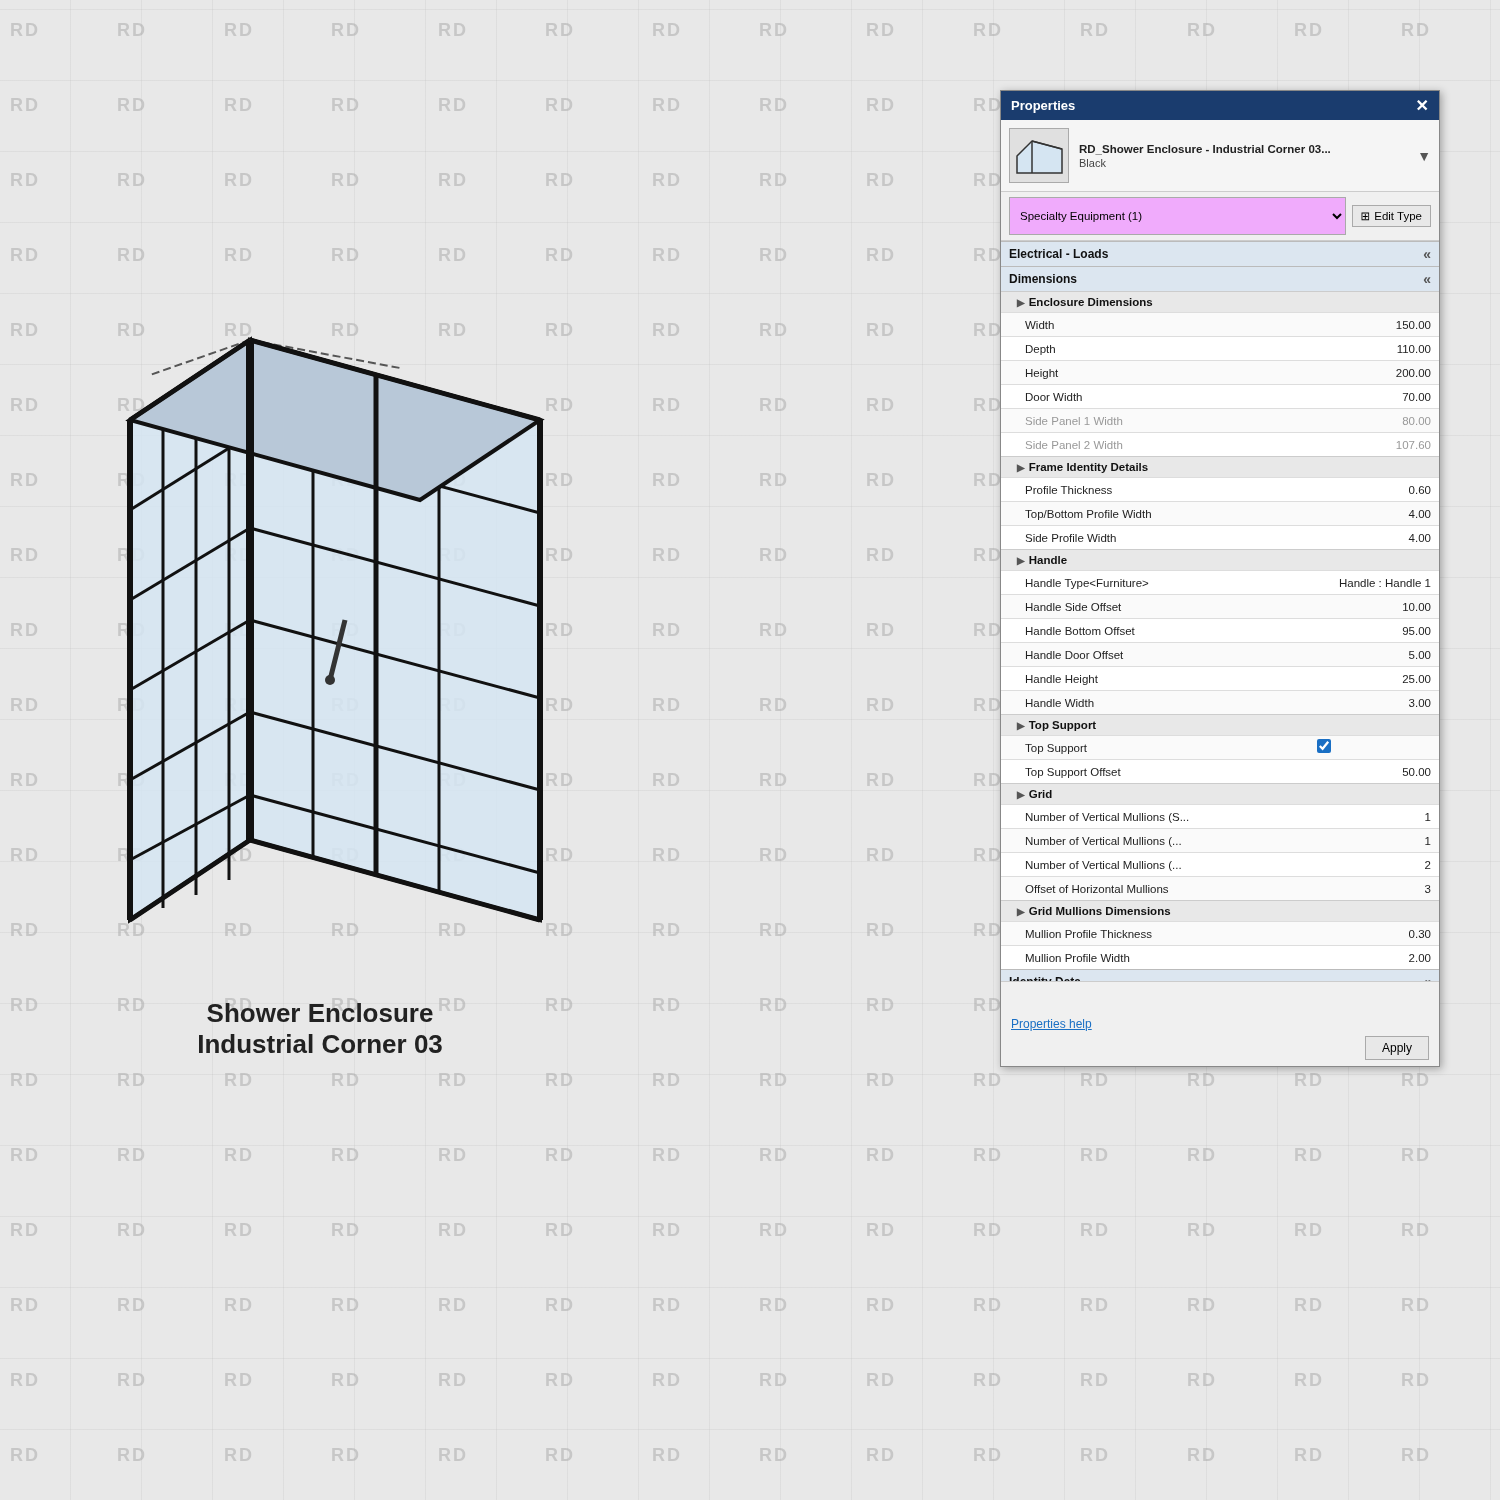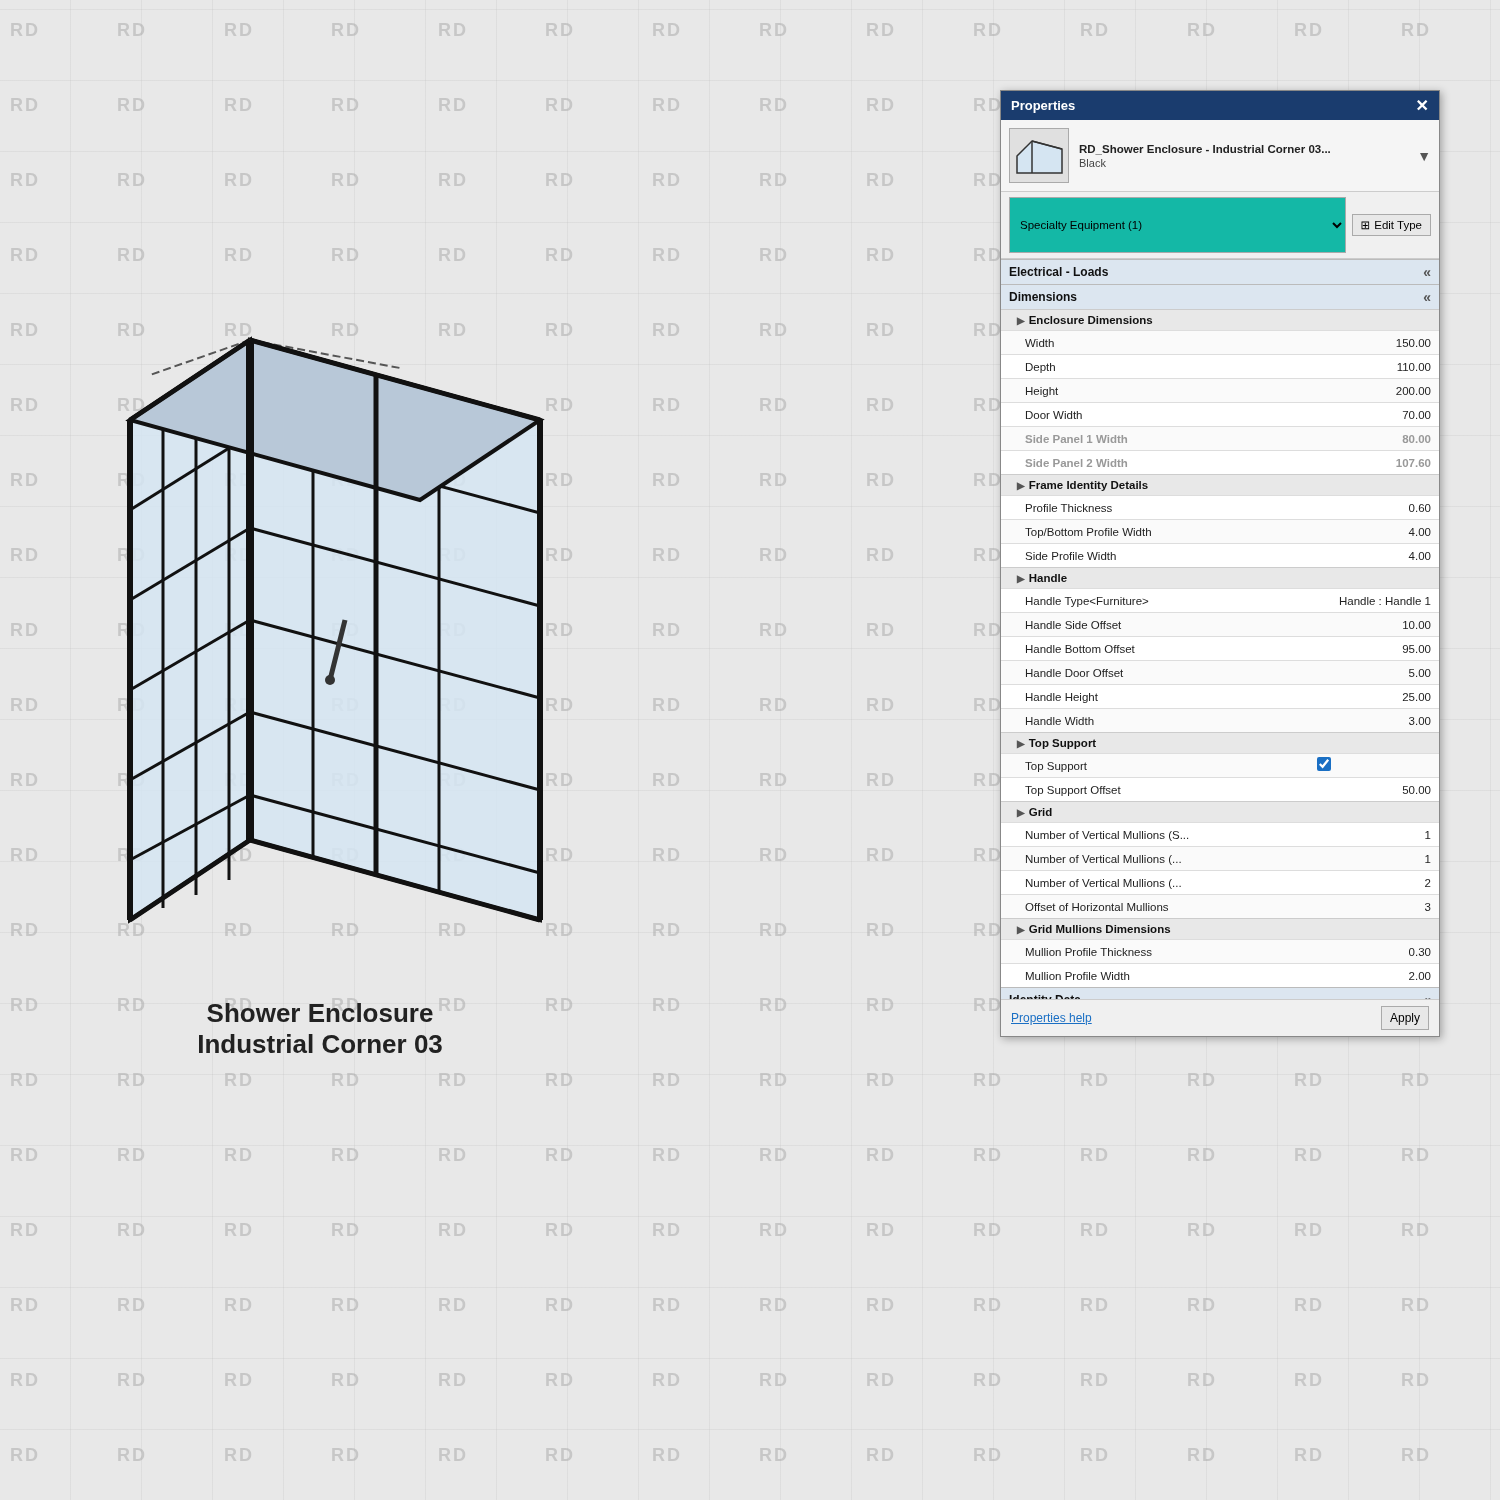--- a/index.html
+++ b/index.html
@@ -138,23 +138,23 @@
       display: flex;
       align-items: center;
       padding: 5px 8px;
       background: #f0f0f0;
       border-bottom: 1px solid #ccc;
       gap: 6px;
     }
 
     .panel-selector {
       flex: 1;
-      background: #14b8a6;
+      background: #f0abfc;
       border: 1px solid #aaa;
-      padding: 20px 6px;
+      padding: 11px 6px;
       font-size: 11.5px;
       cursor: pointer;
     }
 
     .edit-type-btn {
       background: #e8e8e8;
       border: 1px solid #aaa;
       padding: 3px 8px;
       font-size: 11.5px;
       cursor: pointer;
@@ -228,21 +228,20 @@
       width: 120px;
       font-size: 11.5px;
       color: #222;
       text-align: right;
       padding-left: 6px;
     }
 
     .prop-row.grayed .prop-label,
     .prop-row.grayed .prop-value {
       color: #999;
-      font-weight: bold;
     }
 
     .checkbox-cell {
       width: 120px;
       padding-left: 6px;
     }
 
     .prop-checkbox {
       width: 14px;
       height: 14px;
@@ -261,23 +260,24 @@
     .properties-help-link {
       color: #1a6fc4;
       text-decoration: underline;
       font-size: 12px;
       cursor: pointer;
     }
 
     .apply-btn {
       background: #e8e8e8;
       border: 1px solid #aaa;
-      padding: 4px 8px;
+      padding: 4px 16px;
       font-size: 12px;
       cursor: pointer;
+      margin-top: 48px;
     }
   </style>
 </head>
 <body>
 
 <div class="canvas-area">
 
 <span class="rd-text" style="top: 20px; left: 10px;">RD</span>
     <span class="rd-text" style="top: 20px; left: 117px;">RD</span>
     <span class="rd-text" style="top: 20px; left: 224px;">RD</span>

